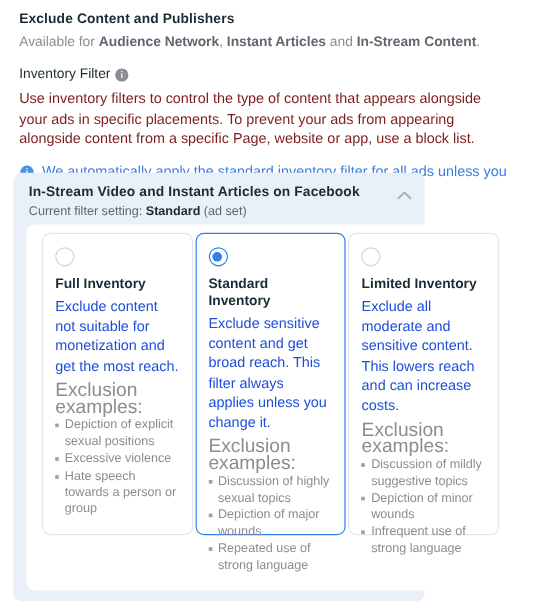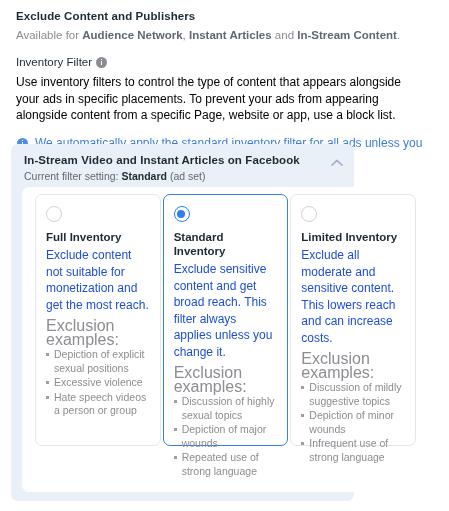--- a/index.html
+++ b/index.html
@@ -76,21 +76,21 @@
   .info-circle-gray::after {
     content: "";
     position: absolute;
     left: 5px; top: 4.5px;
     width: 1px; height: 4px;
     background: #ffffff;
   }
 
   .body-copy {
     font-size: 12px;
-    color: #000000;
+    color: #7f1d1d;
     line-height: 16.5px;
     margin: 0 0 11px 0;
     max-width: 404px;
   }
 
   .notice {
     display: flex;
     gap: 7px;
     padding-left: 1px;
     margin-bottom: 13px;
@@ -320,21 +320,21 @@
       <div class="cards">
 
         <div class="card">
           <div class="radio"></div>
           <div class="card-title">Full Inventory</div>
           <div class="card-desc">Exclude content not suitable for monetization and get the most reach.</div>
           <div class="examples-label">Exclusion examples:</div>
           <ul class="examples">
             <li>Depiction of explicit sexual positions</li>
             <li>Excessive violence</li>
-            <li>Hate speech videos a person or group</li>
+            <li>Hate speech towards a person or group</li>
           </ul>
         </div>
 
         <div class="card selected">
           <div class="radio checked"></div>
           <div class="card-title">Standard Inventory</div>
           <div class="card-desc">Exclude sensitive content and get broad reach. This filter always applies unless you change it.</div>
           <div class="examples-label">Exclusion examples:</div>
           <ul class="examples">
             <li>Discussion of highly sexual topics</li>

